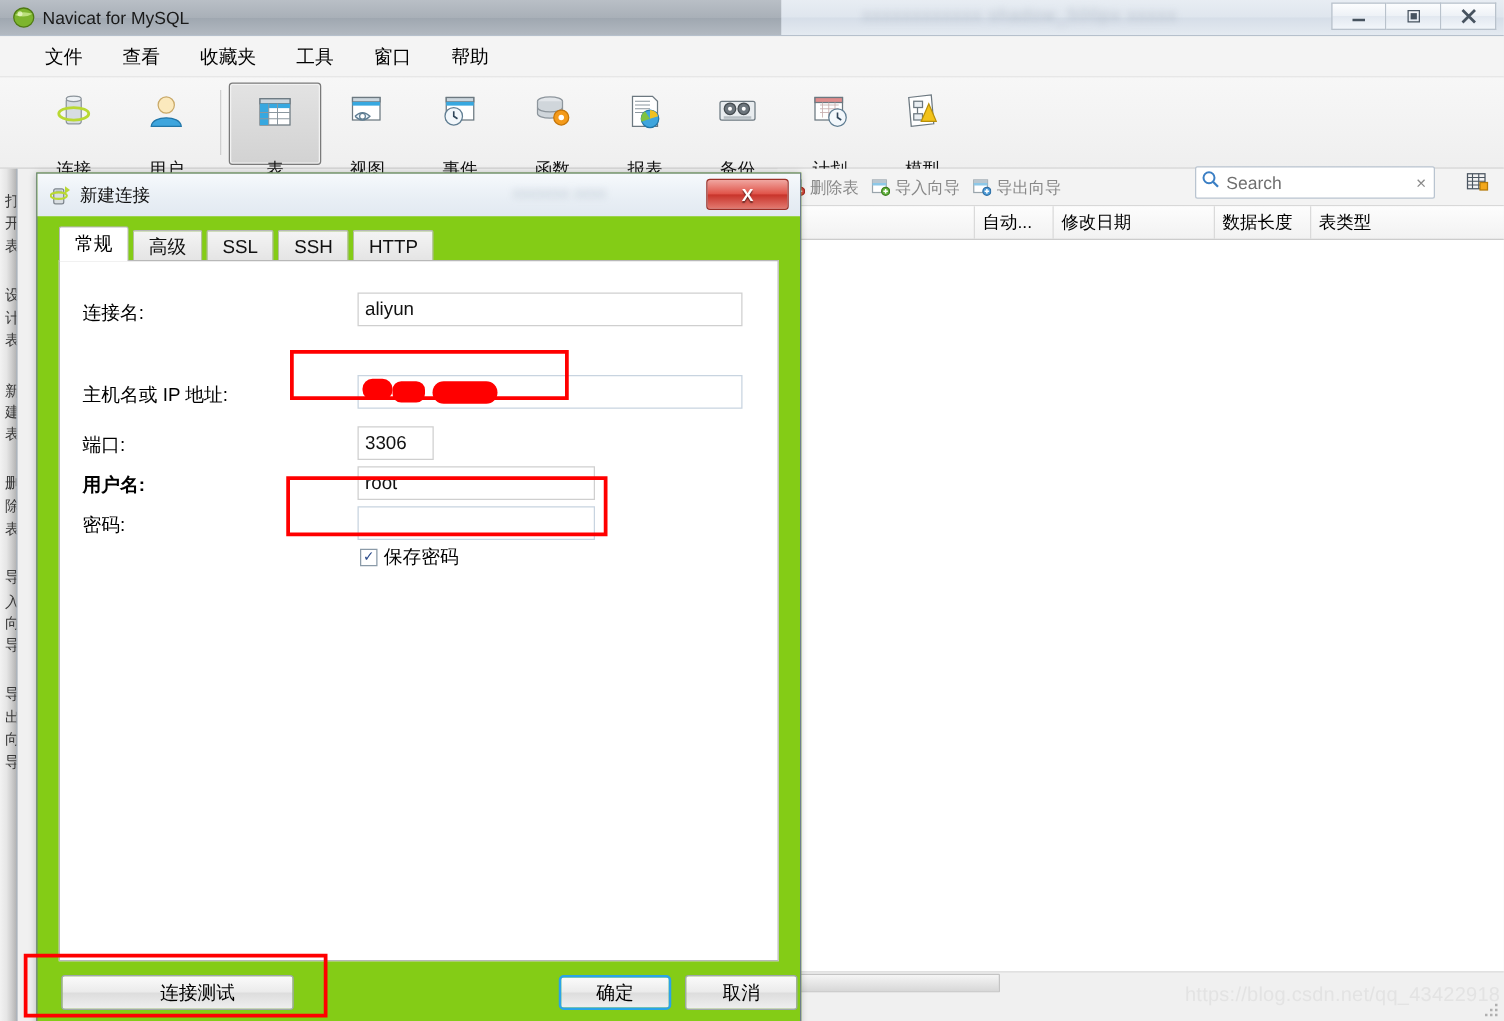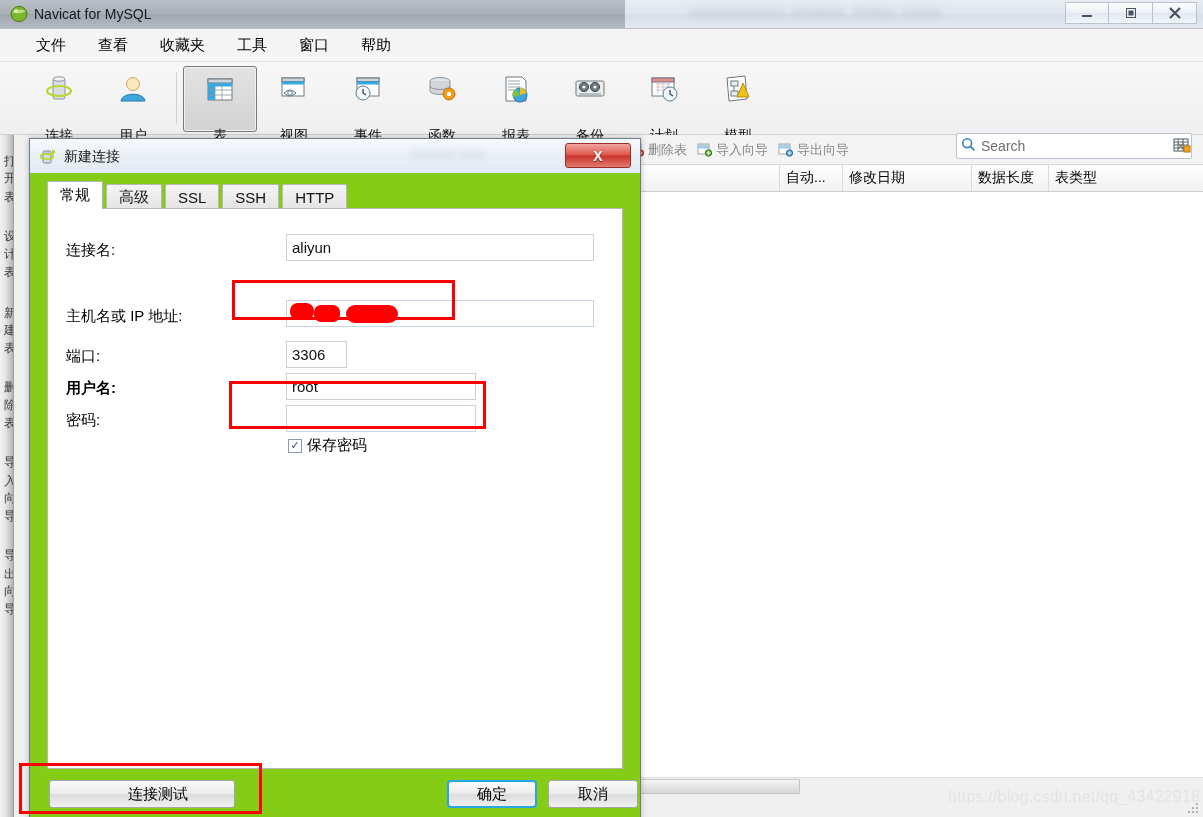--- a/index.html
+++ b/index.html
@@ -105,21 +105,21 @@
   #content-toolbar {
     position: absolute; left: 622px; top: 135px; width: 581px; height: 30px;
     background: #f3f3f3; border-bottom: 1px solid #d8d8d8;
     display: flex; align-items: center; padding-left: 4px;
   }
   .ctbtn { display: flex; align-items: center; gap: 4px; padding: 2px 7px 2px 3px; white-space: nowrap; justify-content: flex-end; }
   .ctbtn .ctlabel { font-size: 13px; color: #888; }
   .mini-icon { width: 15px; height: 15px; display:block; }
 
   #search-box {
-    position: absolute; left: 956px; top: 133px; width: 236px; height: 26px;
+    position: absolute; left: 956px; top: 133px; width: 192px; height: 26px;
     background: #fff; border: 1px solid #b9c4d0; border-radius: 2px;
     display: flex; align-items: center; padding: 0 4px;
   }
   #search-text { font-size: 14px; color: #6f6f6f; margin-left: 5px; flex: 1; }
   #search-clear { font-size: 14px; color: #8a8a8a; padding-right: 2px; }
   #grid-toggle { position: absolute; left: 1172px; top: 136px; width: 20px; height: 20px; }
 
   
   #col-headers {
     position: absolute; left: 622px; top: 165px; width: 581px; height: 27px;

